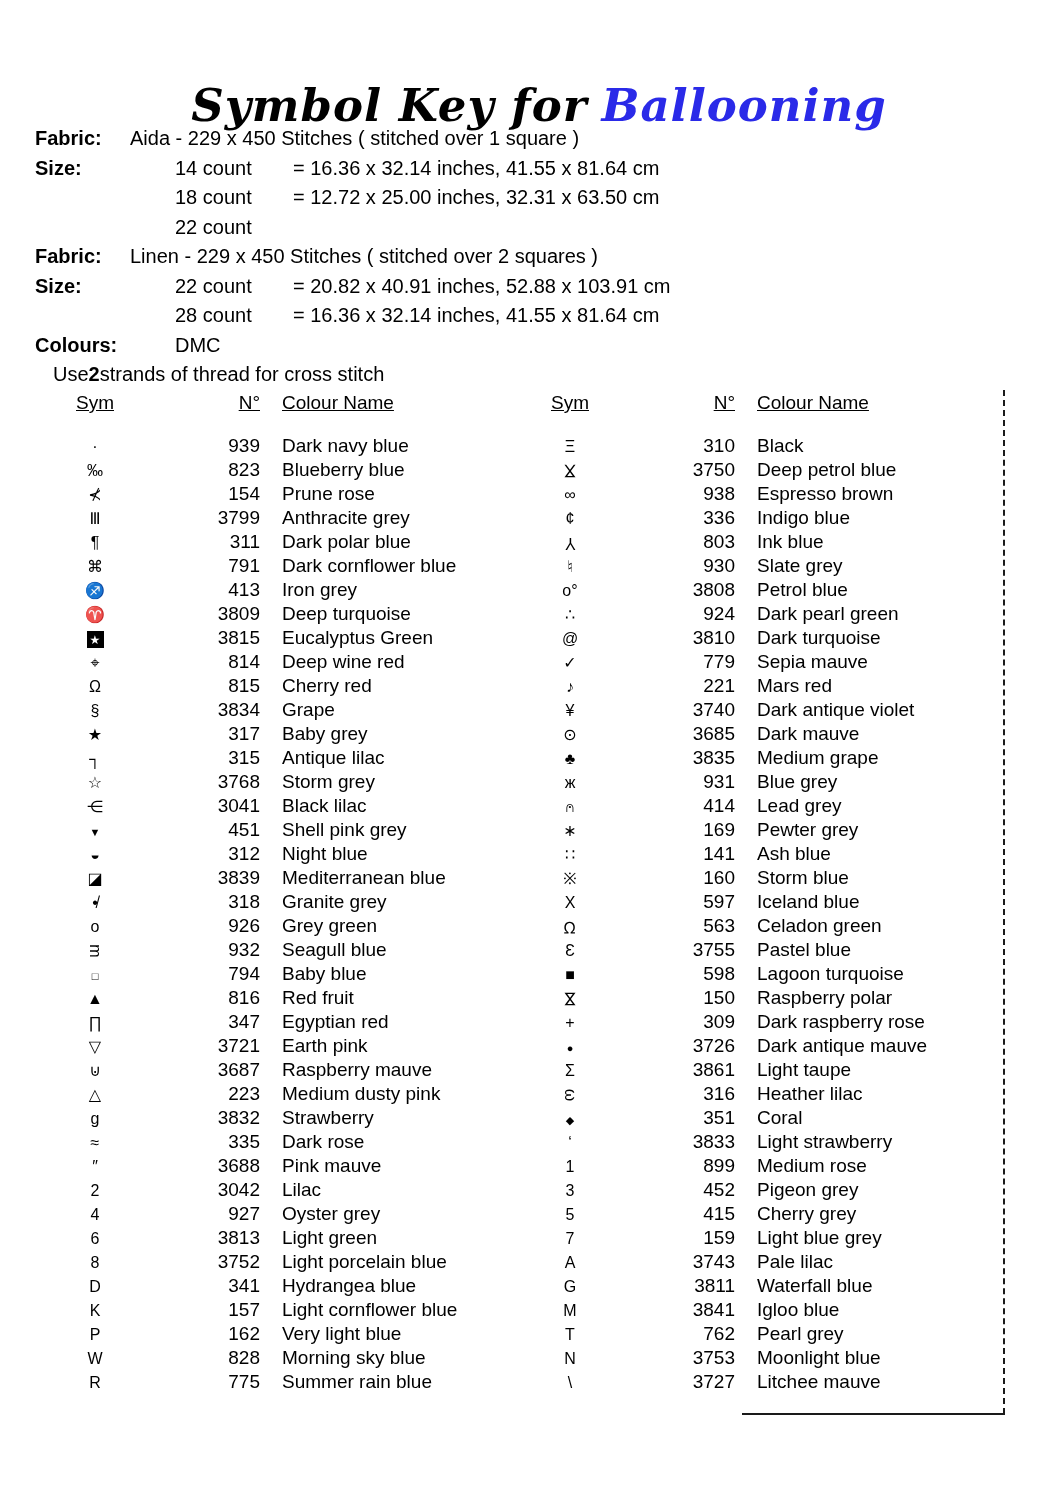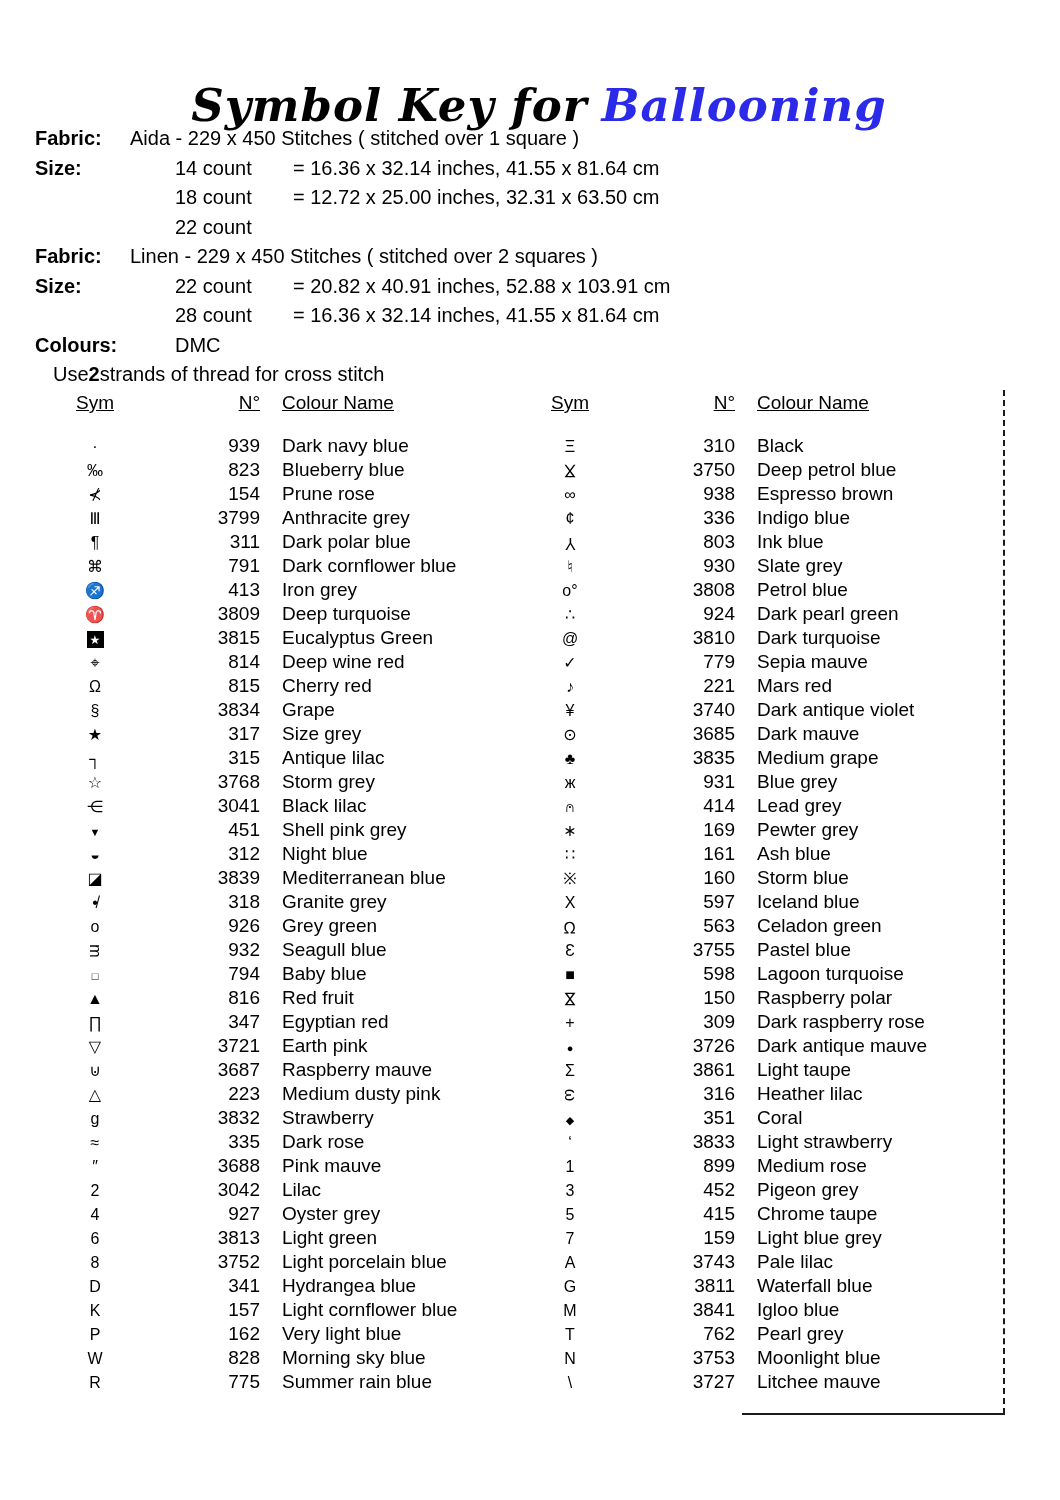--- a/index.html
+++ b/index.html
@@ -178,21 +178,21 @@
 
   <div class="trow">
     <span class="c-sym"><span class="g">§</span></span>
     <span class="c-num">3834</span>
     <span class="c-name">Grape</span>
   </div>
 
   <div class="trow">
     <span class="c-sym"><span class="g">★</span></span>
     <span class="c-num">317</span>
-    <span class="c-name">Size grey</span>
+    <span class="c-name">Baby grey</span>
   </div>
 
   <div class="trow">
     <span class="c-sym"><span class="g">┐</span></span>
     <span class="c-num">315</span>
     <span class="c-name">Antique lilac</span>
   </div>
 
   <div class="trow">
     <span class="c-sym"><span class="g">☆</span></span>
@@ -456,21 +456,21 @@
   </div>
 
   <div class="trow">
     <span class="c-sym"><span class="g">∗</span></span>
     <span class="c-num">169</span>
     <span class="c-name">Pewter grey</span>
   </div>
 
   <div class="trow">
     <span class="c-sym"><span class="g">∷</span></span>
-    <span class="c-num">161</span>
+    <span class="c-num">141</span>
     <span class="c-name">Ash blue</span>
   </div>
 
   <div class="trow">
     <span class="c-sym"><span class="g">※</span></span>
     <span class="c-num">160</span>
     <span class="c-name">Storm blue</span>
   </div>
 
   <div class="trow">
@@ -547,21 +547,21 @@
 
   <div class="trow">
     <span class="c-sym"><span class="g">3</span></span>
     <span class="c-num">452</span>
     <span class="c-name">Pigeon grey</span>
   </div>
 
   <div class="trow">
     <span class="c-sym"><span class="g">5</span></span>
     <span class="c-num">415</span>
-    <span class="c-name">Chrome taupe</span>
+    <span class="c-name">Cherry grey</span>
   </div>
 
   <div class="trow">
     <span class="c-sym"><span class="g">7</span></span>
     <span class="c-num">159</span>
     <span class="c-name">Light blue grey</span>
   </div>
 
   <div class="trow">
     <span class="c-sym"><span class="g">A</span></span>

